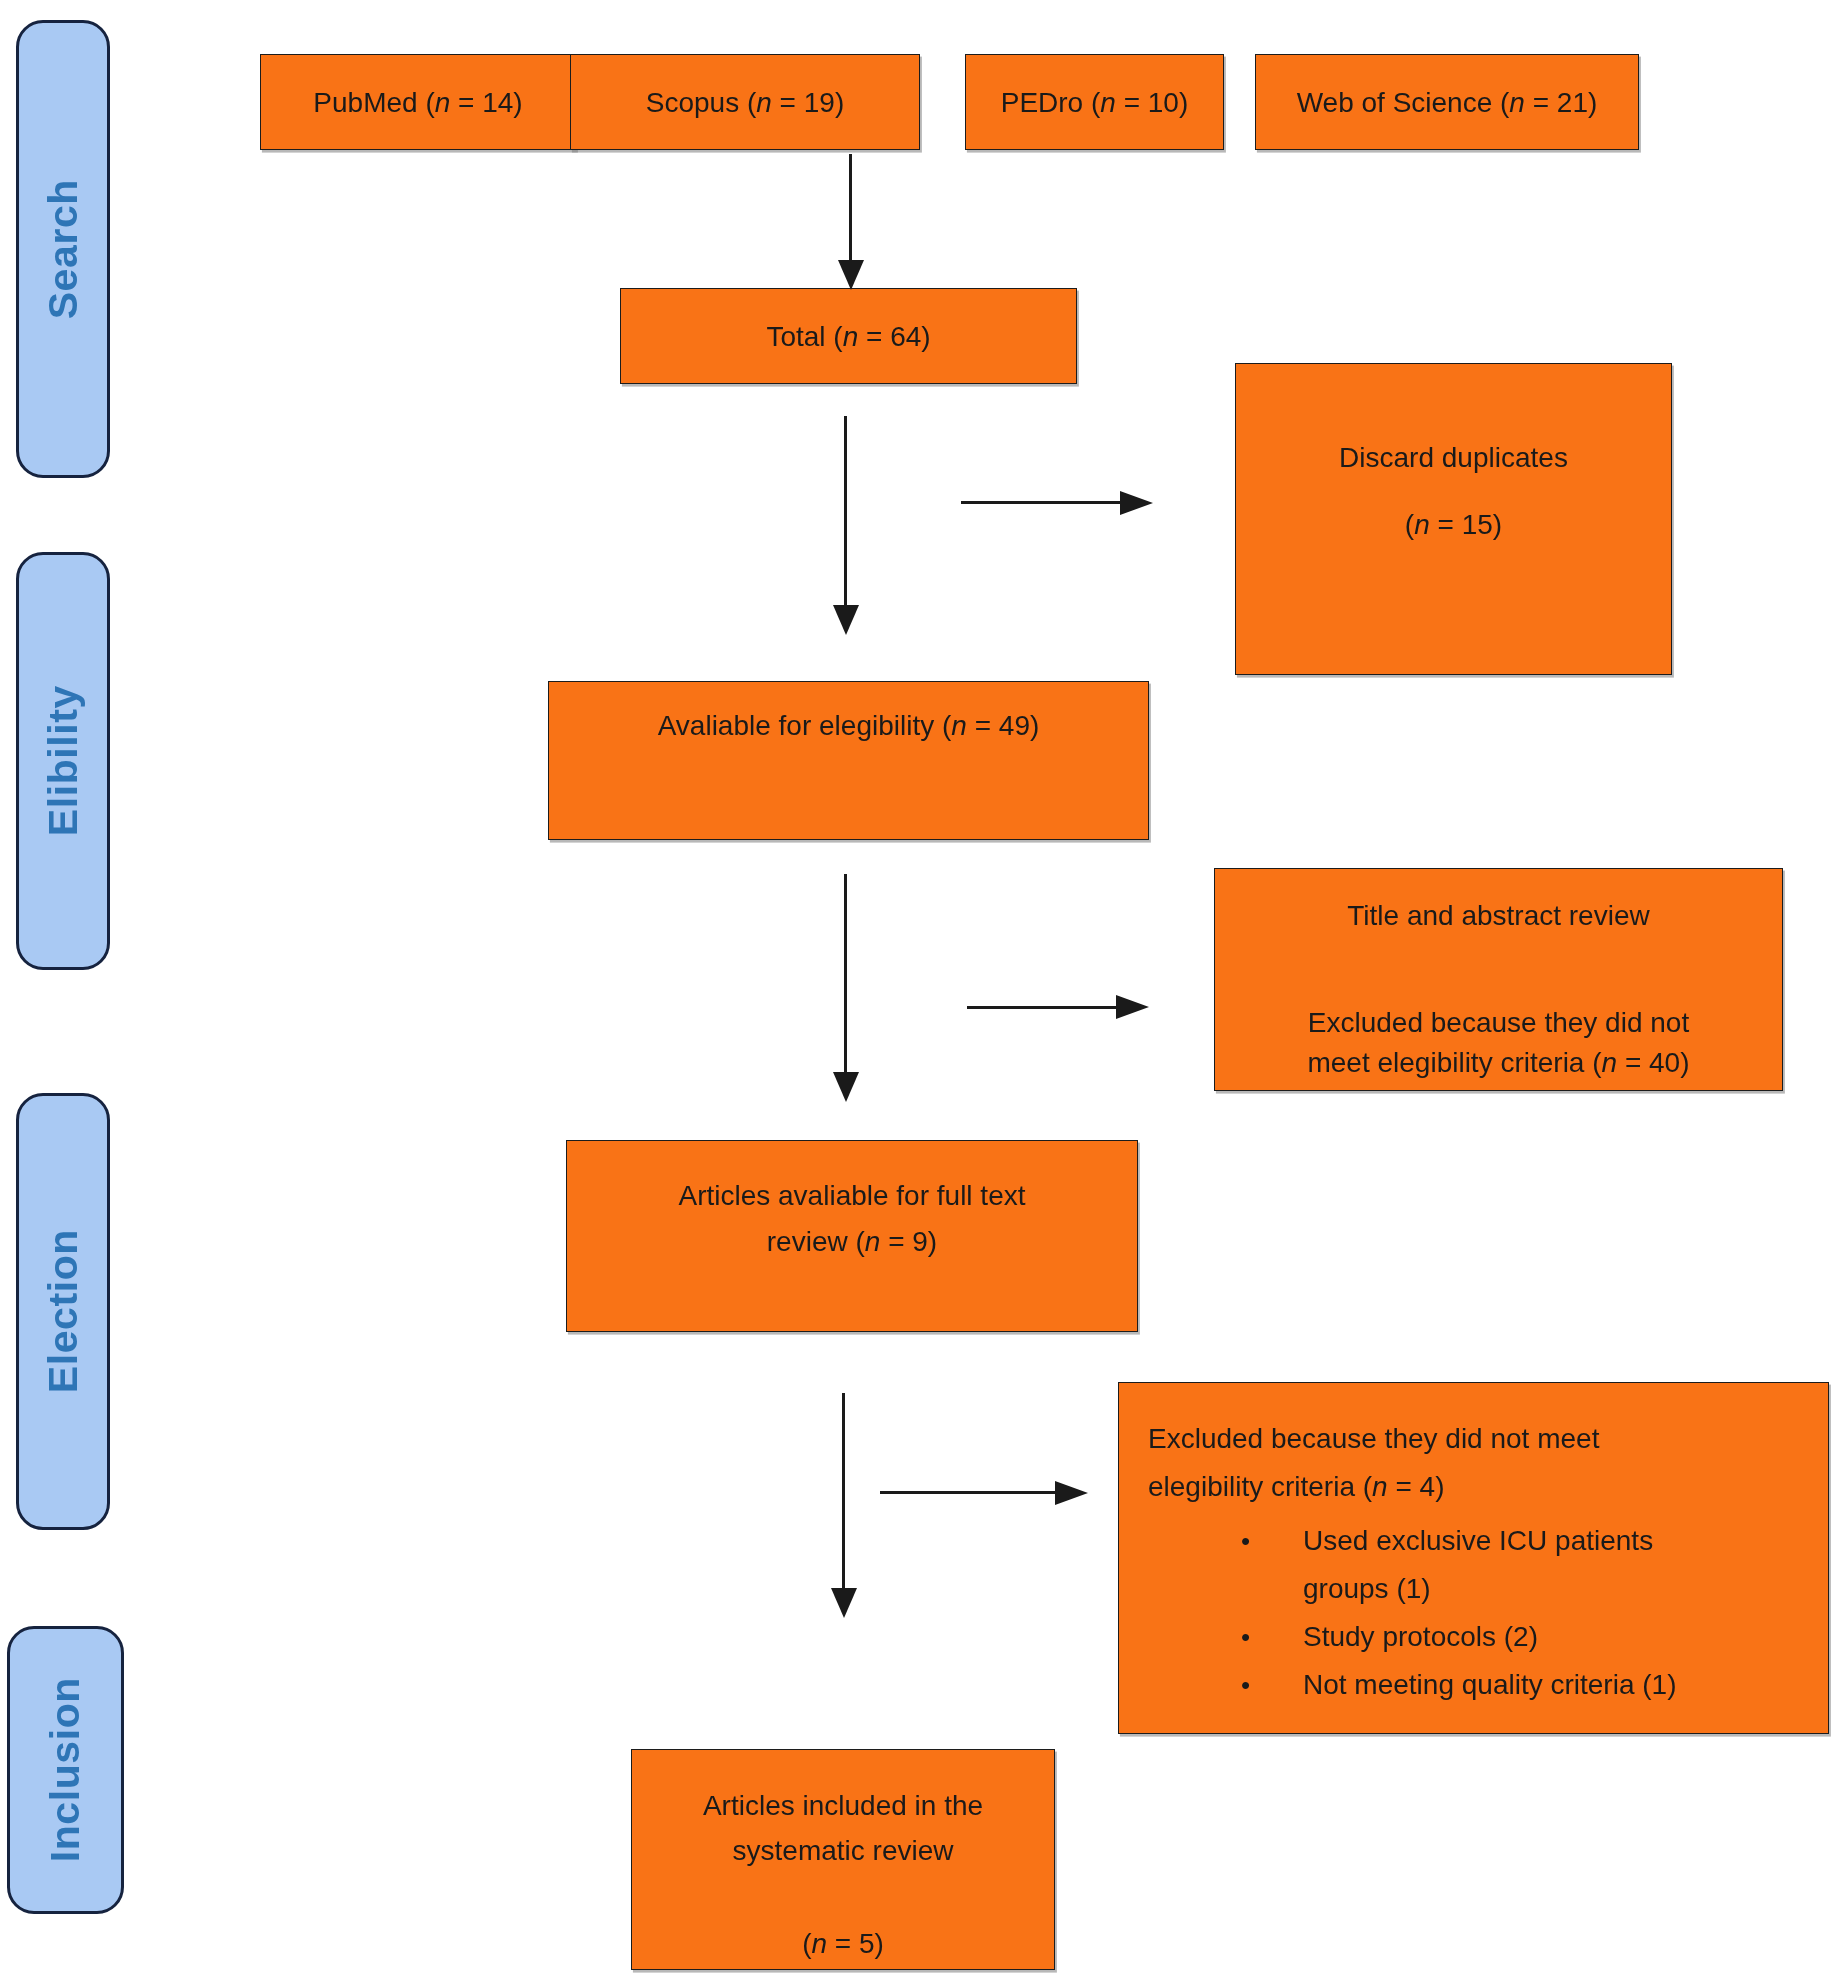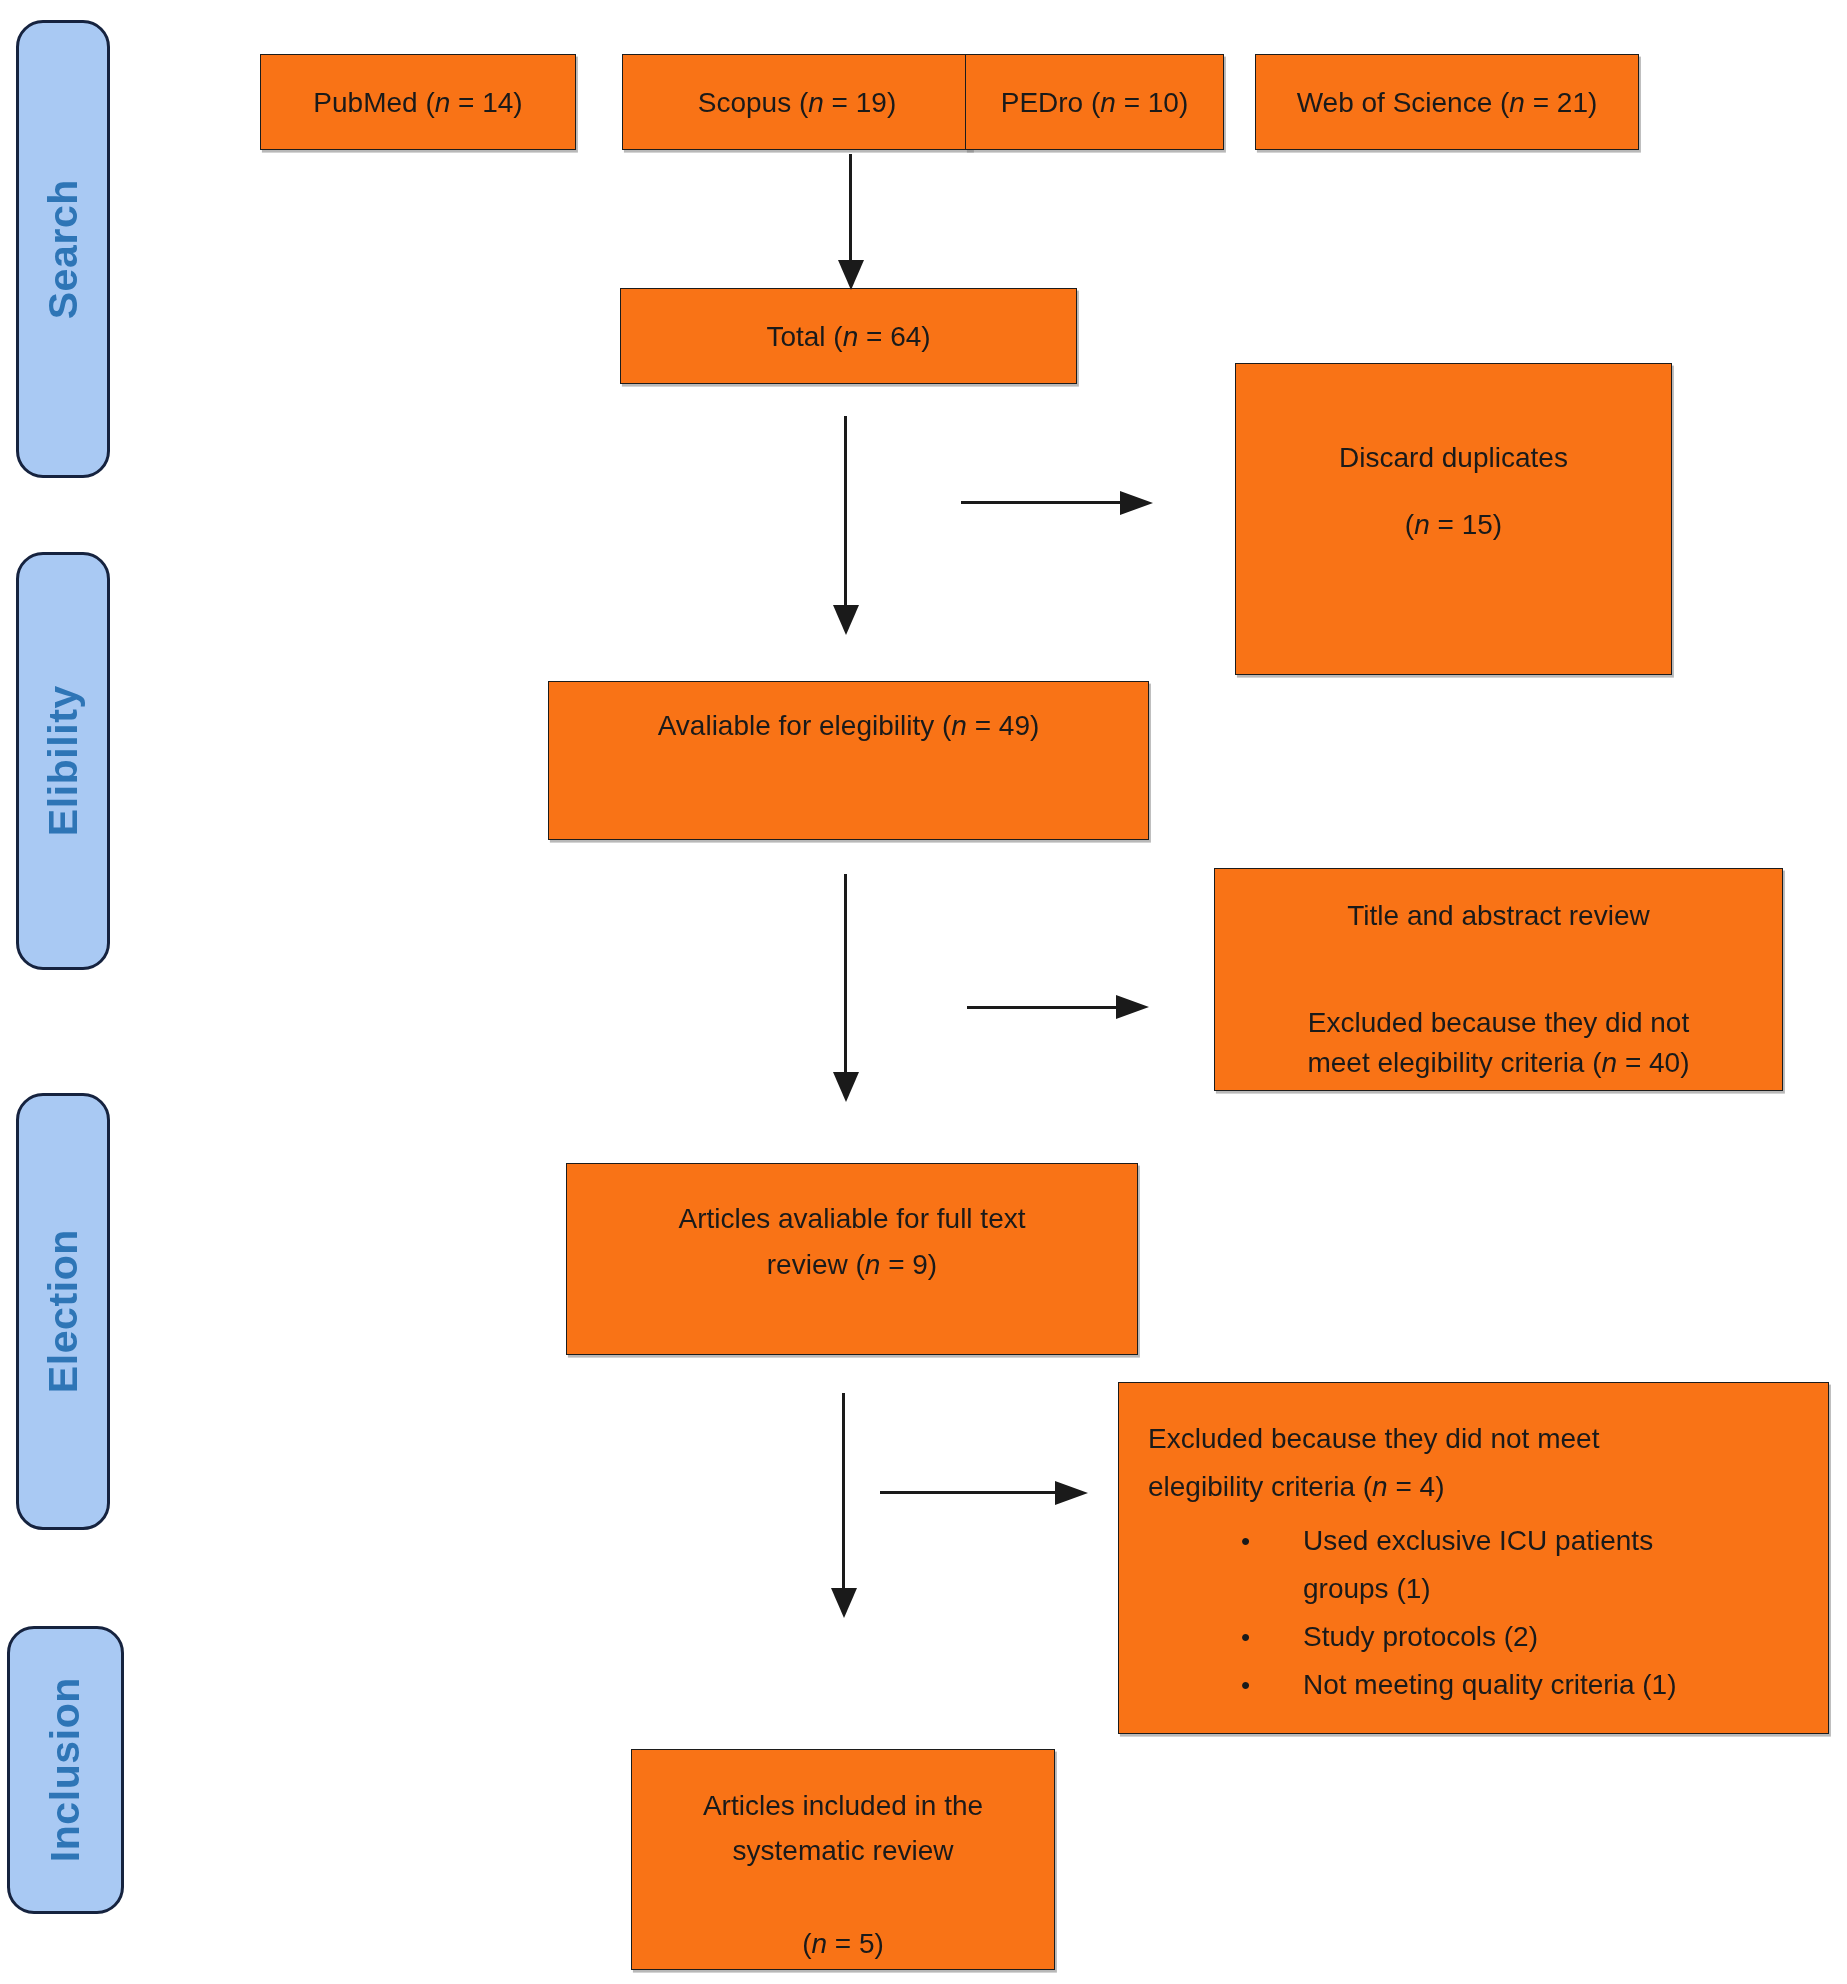--- a/index.html
+++ b/index.html
@@ -37,30 +37,30 @@
   .fbox{
     position:absolute;background:#f97316;
     border:1.9px solid var(--box-border);
     box-shadow:1.9px 2.6px 0 rgba(125,125,125,0.55);
     box-sizing:border-box;
     font-size:28px;line-height:35px;color:#1a1a1a;
     text-align:center;
   }
   .fbox.center{display:flex;align-items:center;justify-content:center;}
   #box-pubmed {left:260px; top:54px; width:316px;height:96px;}
-  #box-scopus {left:622px; top:54px; width:350px;height:96px;}
+  #box-scopus {left:570px; top:54px; width:350px;height:96px;}
   #box-pedro  {left:965px;top:54px; width:259px;height:96px;}
   #box-wos    {left:1255px;top:54px; width:384px;height:96px;}
   #box-total  {left:620px; top:288px;width:457px;height:96px;}
   #box-discard{left:1235px;top:363px;width:437px;height:312px;padding-top:76px;}
   #box-discard .l2{margin-top:32px;}
   #box-available{left:548px;top:681px;width:601px;height:159px;padding-top:26px;}
   #box-title{left:1214px;top:868px;width:569px;height:223px;padding-top:29px;line-height:35px;}
   #box-title .body{margin-top:70px;line-height:40px;}
-  #box-fulltext{left:566px;top:1140px;width:572px;height:192px;padding-top:32px;line-height:46px;margin-top:23px;}
+  #box-fulltext{left:566px;top:1140px;width:572px;height:192px;padding-top:32px;line-height:46px;}
   #box-excluded{left:1118px;top:1382px;width:711px;height:352px;padding:32px 19px 0 29px;
     text-align:left;line-height:48px;}
   #box-excluded ul{list-style:none;margin:6.4px 0 0 0;padding:0;}
   #box-excluded li{position:relative;padding-left:155px;line-height:48px;}
   #box-excluded .bullet{position:absolute;left:93px;top:0;font-size:26px;}
   #box-included{left:631px;top:1749px;width:424px;height:221px;padding-top:33px;line-height:45px;}
   #box-included .l3{margin-top:48px;}
   
   .vline{position:absolute;width:3.2px;background:var(--arrow);}
   .hline{position:absolute;height:3.2px;background:var(--arrow);}

